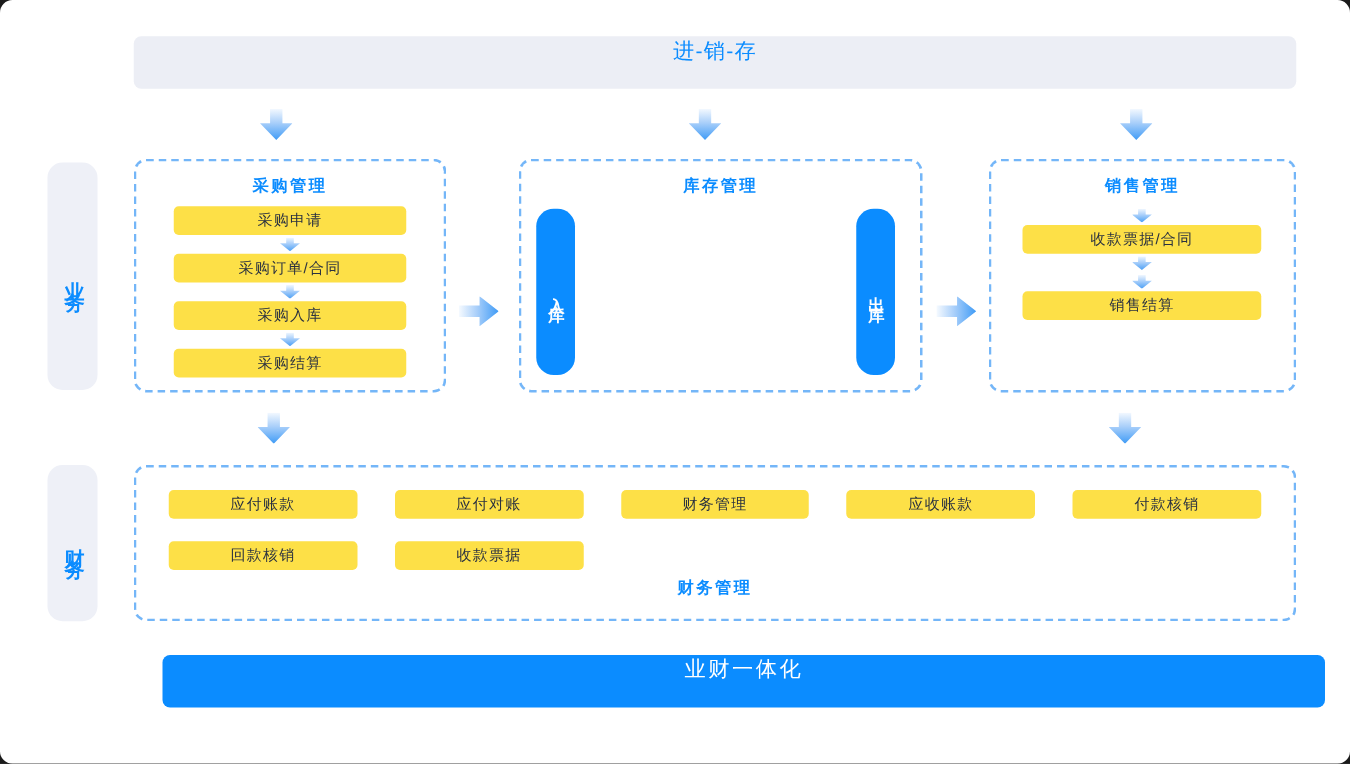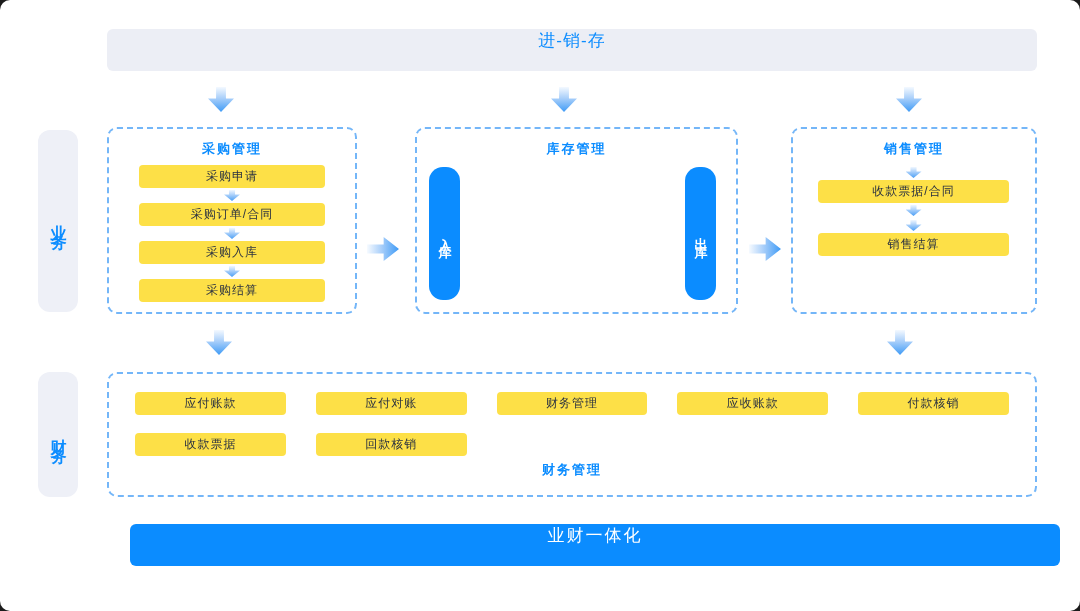--- a/index.html
+++ b/index.html
@@ -140,22 +140,22 @@
   <div class="arrow-down" style="left:206px;top:330px;"></div>
   <div class="arrow-down" style="left:887px;top:330px;"></div>
 
   <div class="finance-box">
     <div class="fin-grid">
       <div class="flow-item">应付账款</div>
       <div class="flow-item">应付对账</div>
       <div class="flow-item">财务管理</div>
       <div class="flow-item">应收账款</div>
       <div class="flow-item">付款核销</div>
+      <div class="flow-item">回款核销</div>
       <div class="flow-item">收款票据</div>
-      <div class="flow-item">回款核销</div>
     </div>
     <div class="box-title finance-title">财务管理</div>
   </div>
 
   <div class="banner bottom">
     <span>业财一体化</span>
   </div>
 
 </div>
 

